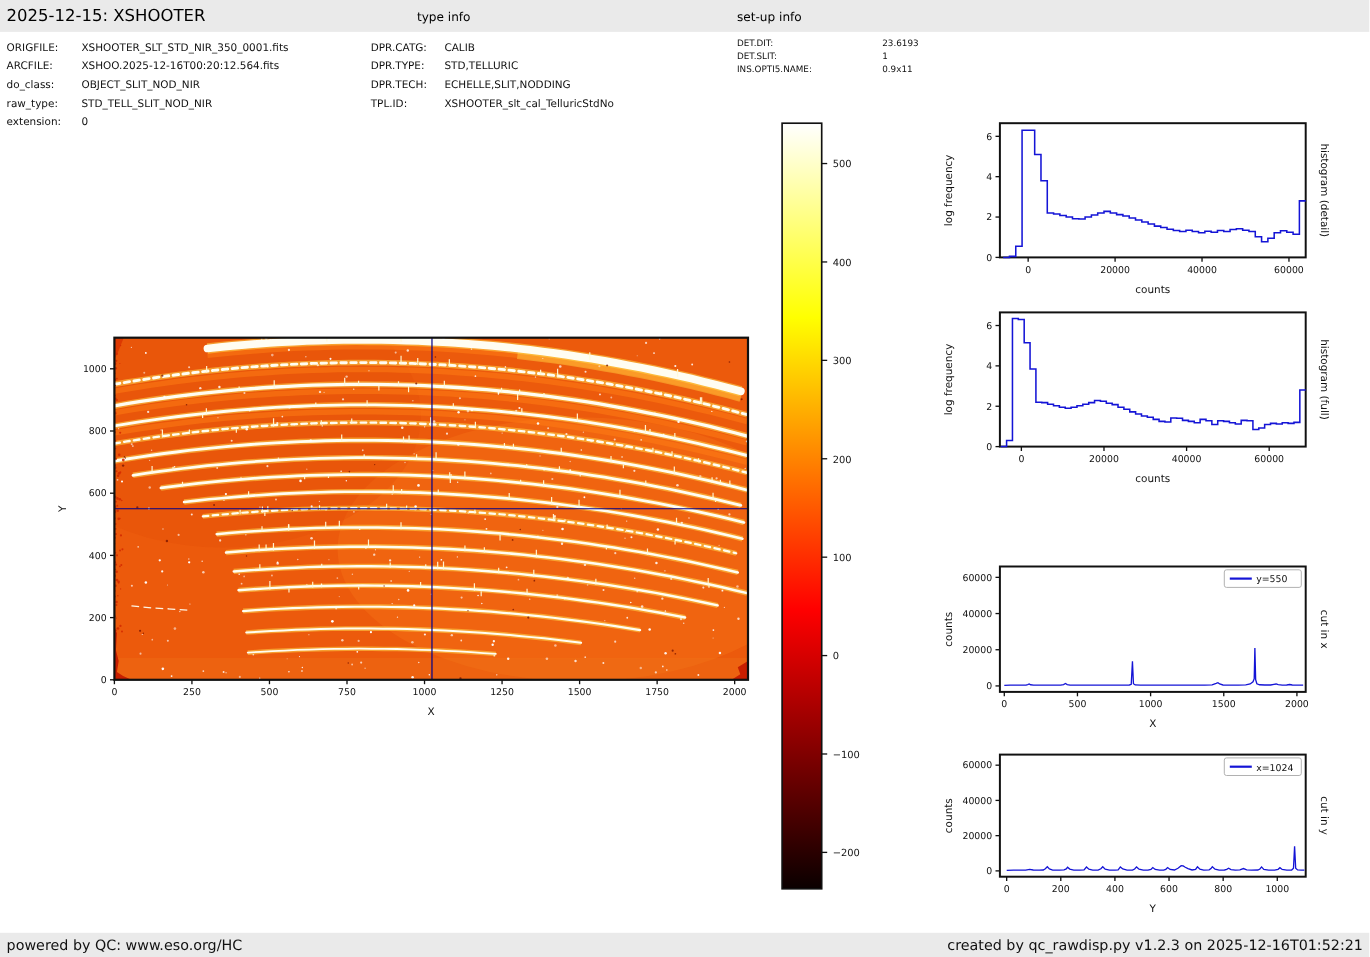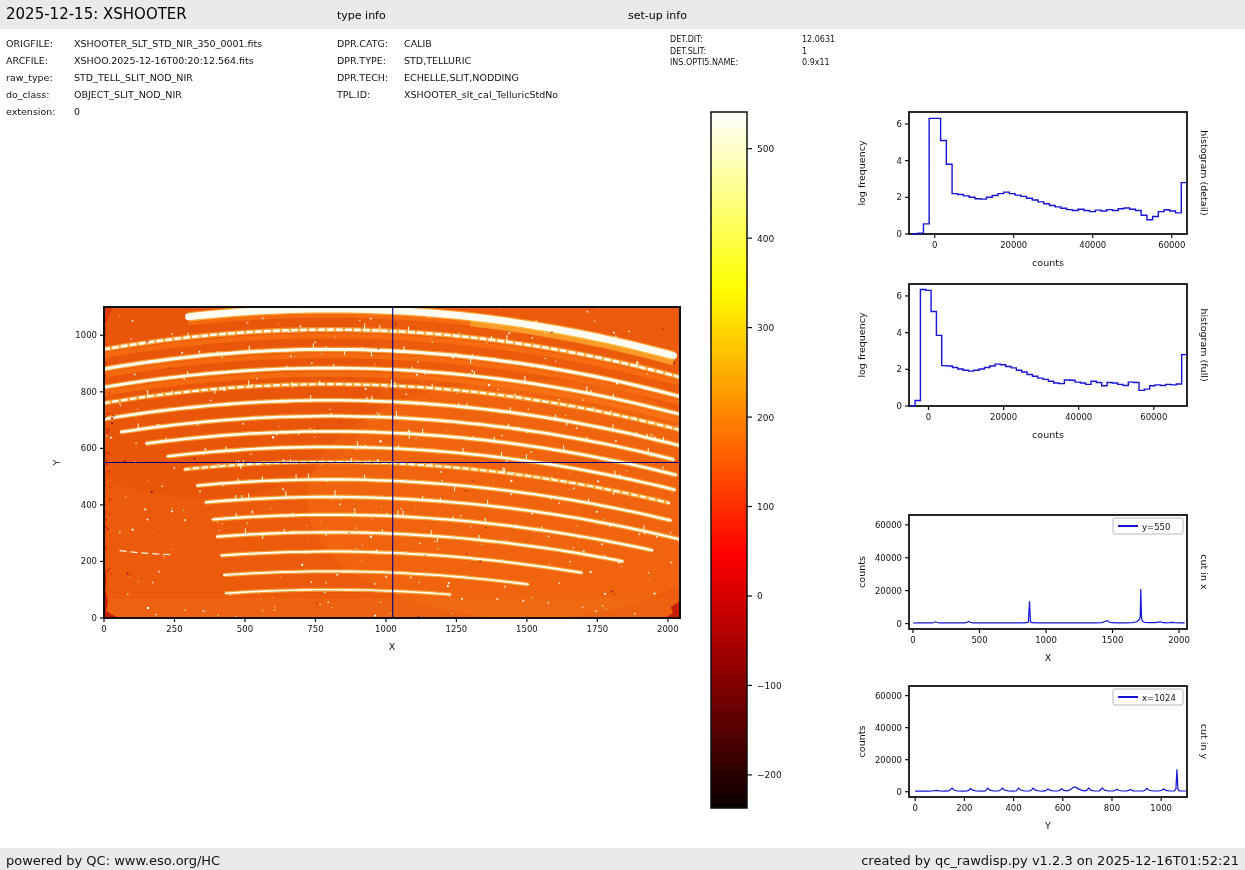--- a/index.html
+++ b/index.html
@@ -2,21 +2,21 @@
 <html><head>
 <meta charset="utf-8">
 <style>
   html,body{margin:0;padding:0;background:#fff;}
   body{width:1245px;height:870px;overflow:hidden;position:relative;
        font-family:"DejaVu Sans",sans-serif;color:#111;}
   .band{position:absolute;left:0;width:1245px;background:#eaeaea;}
   .header-band{top:0;height:29px;}
   .footer-band{top:848px;height:22px;font-size:13px;}
   .page-title{position:absolute;left:6px;top:5px;font-size:15px;color:#000;}
-  .section-title{position:absolute;top:9px;font-size:11px;color:#000;}
+  .section-title{position:absolute;top:9px;font-size:11px;color:#000;margin-left:42px;}
   .st-type{left:337px;}
   .st-setup{left:628px;}
   .kv-block{position:absolute;font-size:9.5px;line-height:17px;}
   .kv-row{white-space:nowrap;}
   .k{display:inline-block;}
   #file-info{left:6px;top:35px;}
   #file-info .k{width:68px;}
   #type-info{left:337px;top:35px;}
   #type-info .k{width:67px;}
   #setup-info{left:628px;top:34px;font-size:8px;line-height:11.5px;}
@@ -31,34 +31,34 @@
 
 <div class="band header-band">
   <div class="page-title">2025-12-15: XSHOOTER</div>
   <div class="section-title st-type">type info</div>
   <div class="section-title st-setup">set-up info</div>
 </div>
 
 <div class="kv-block" id="file-info">
   <div class="kv-row"><span class="k">ORIGFILE:</span><span class="v">XSHOOTER_SLT_STD_NIR_350_0001.fits</span></div>
   <div class="kv-row"><span class="k">ARCFILE:</span><span class="v">XSHOO.2025-12-16T00:20:12.564.fits</span></div>
+  <div class="kv-row"><span class="k">do_class:</span><span class="v">OBJECT_SLIT_NOD_NIR</span></div>
   <div class="kv-row"><span class="k">raw_type:</span><span class="v">STD_TELL_SLIT_NOD_NIR</span></div>
-  <div class="kv-row"><span class="k">do_class:</span><span class="v">OBJECT_SLIT_NOD_NIR</span></div>
   <div class="kv-row"><span class="k">extension:</span><span class="v">0</span></div>
 </div>
 
 <div class="kv-block" id="type-info">
   <div class="kv-row"><span class="k">DPR.CATG:</span><span class="v">CALIB</span></div>
   <div class="kv-row"><span class="k">DPR.TYPE:</span><span class="v">STD,TELLURIC</span></div>
   <div class="kv-row"><span class="k">DPR.TECH:</span><span class="v">ECHELLE,SLIT,NODDING</span></div>
   <div class="kv-row"><span class="k">TPL.ID:</span><span class="v">XSHOOTER_slt_cal_TelluricStdNo</span></div>
 </div>
 
 <div class="kv-block" id="setup-info">
-  <div class="kv-row"><span class="k">DET.DIT:</span><span class="v">12.0631</span></div>
+  <div class="kv-row"><span class="k">DET.DIT:</span><span class="v">23.6193</span></div>
   <div class="kv-row"><span class="k">DET.SLIT:</span><span class="v">1</span></div>
   <div class="kv-row"><span class="k">INS.OPTI5.NAME:</span><span class="v">0.9x11</span></div>
 </div>
 
 <svg id="svg-raw" style="left:40px;top:295px" width="660" height="368">
     <defs>
       <clipPath id="imclip">
         <rect x="64" y="12" width="576" height="311"></rect>
       </clipPath>
     </defs>

